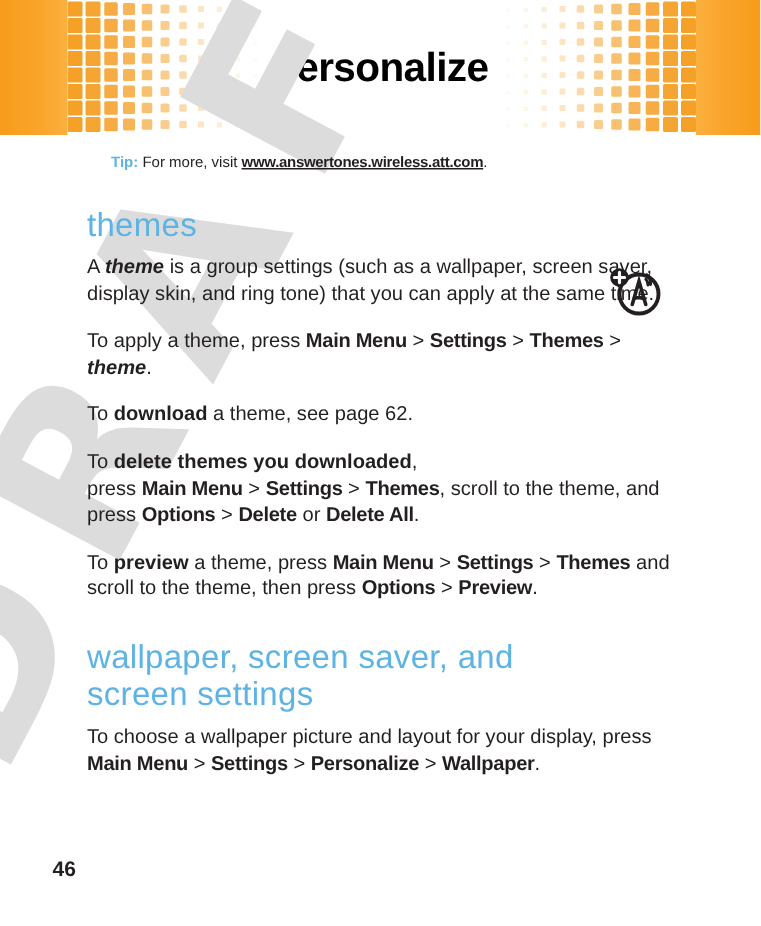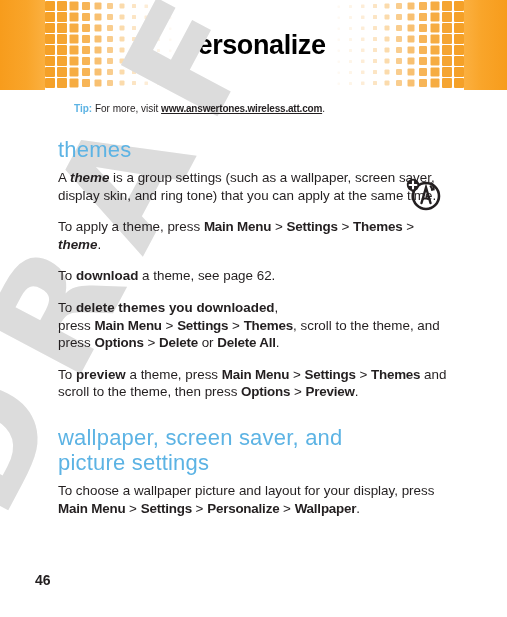--- a/index.html
+++ b/index.html
@@ -470,21 +470,21 @@
 
     <p class="body">
       <span>To </span><strong class="bd">delete themes you downloaded</strong><span>,</span><br><span>press </span><span class="menu">Main Menu</span><span class="gt"> &gt; </span><span class="menu">Settings</span><span class="gt"> &gt; </span><span class="menu">Themes</span><span>, scroll to the theme, and press </span><span class="menu">Options</span><span class="gt"> &gt; </span><span class="menu">Delete</span><span> or </span><span class="menu">Delete All</span><span>.</span>
     </p>
 
     <p class="body">
       <span>To </span><strong class="bd">preview</strong><span> a theme, press </span><span class="menu">Main Menu</span><span class="gt"> &gt; </span><span class="menu">Settings</span><span class="gt"> &gt; </span><span class="menu">Themes</span><span> and scroll to the theme, then press </span><span class="menu">Options</span><span class="gt"> &gt; </span><span class="menu">Preview</span><span>.</span>
     </p>
 
     <h2 class="section-head two-line">
-      <span>wallpaper, screen saver, and</span><br><span>picture settings</span>
+      <span>wallpaper, screen saver, and</span><br><span>screen settings</span>
     </h2>
 
     <p class="body">
       <span>To choose a wallpaper picture and layout for your display, press </span><span class="menu">Main Menu</span><span class="gt"> &gt; </span><span class="menu">Settings</span><span class="gt"> &gt; </span><span class="menu">Personalize</span><span class="gt"> &gt; </span><span class="menu">Wallpaper</span><span>.</span>
     </p>
 
 
   </div>
 
   <div id="footer">

